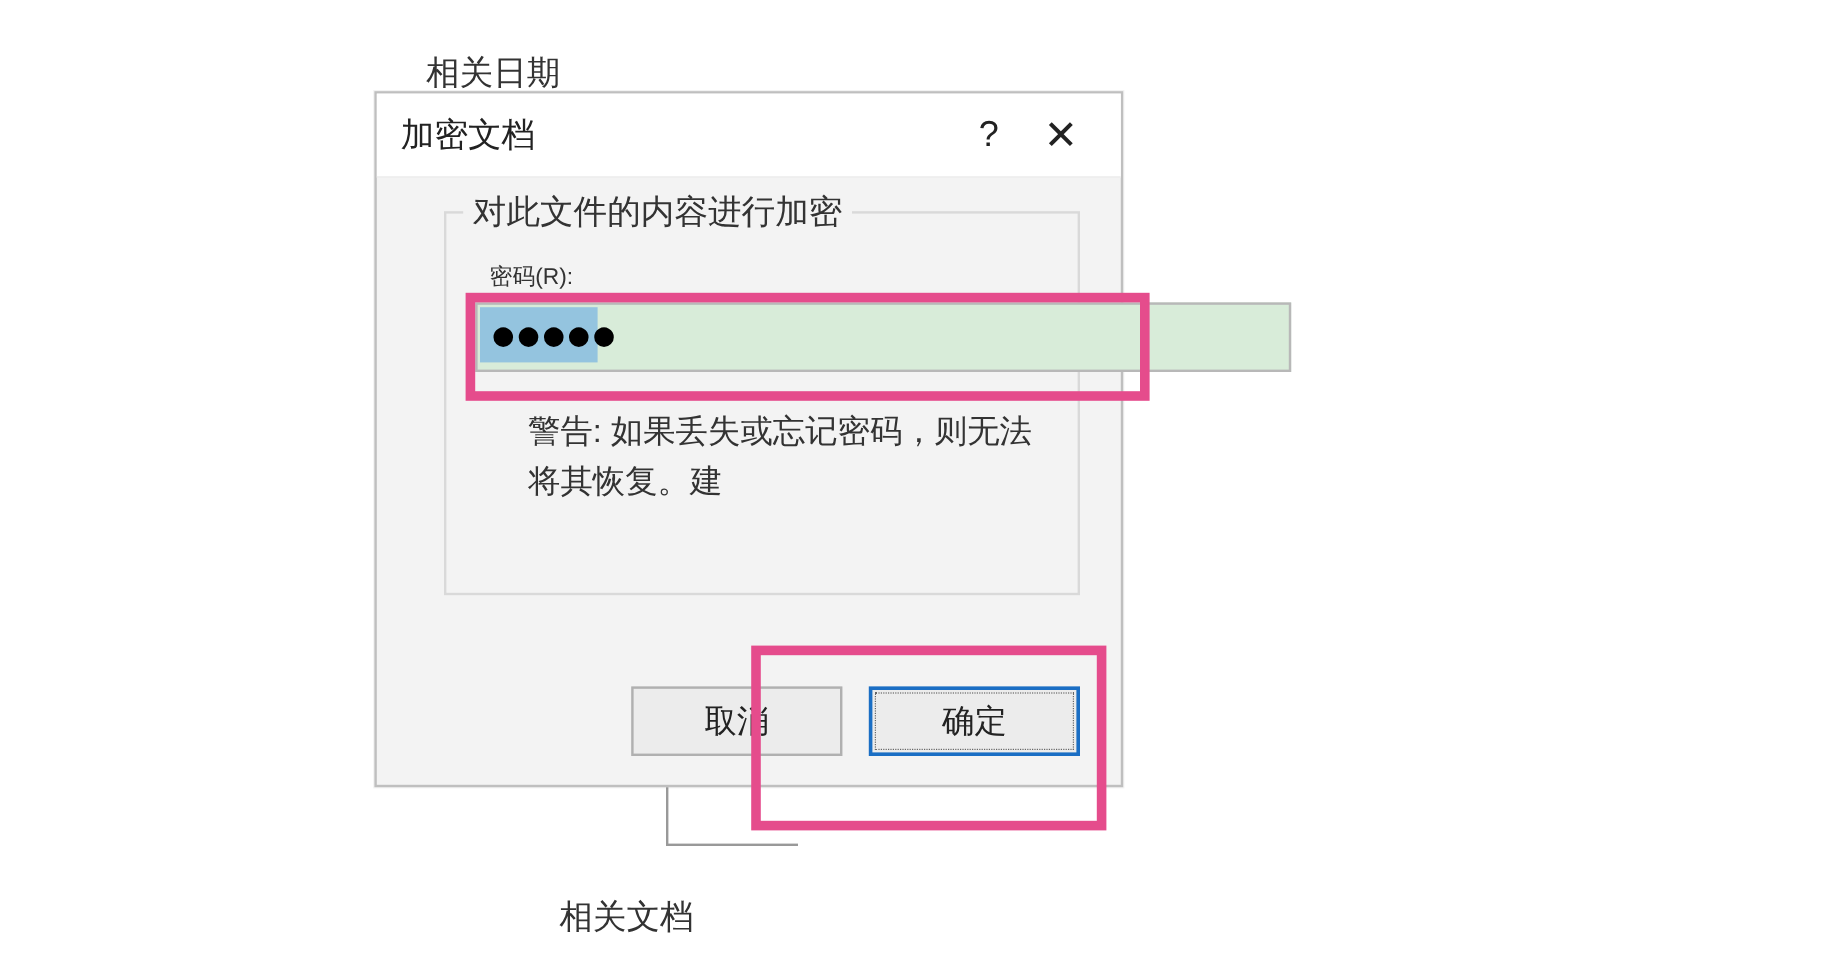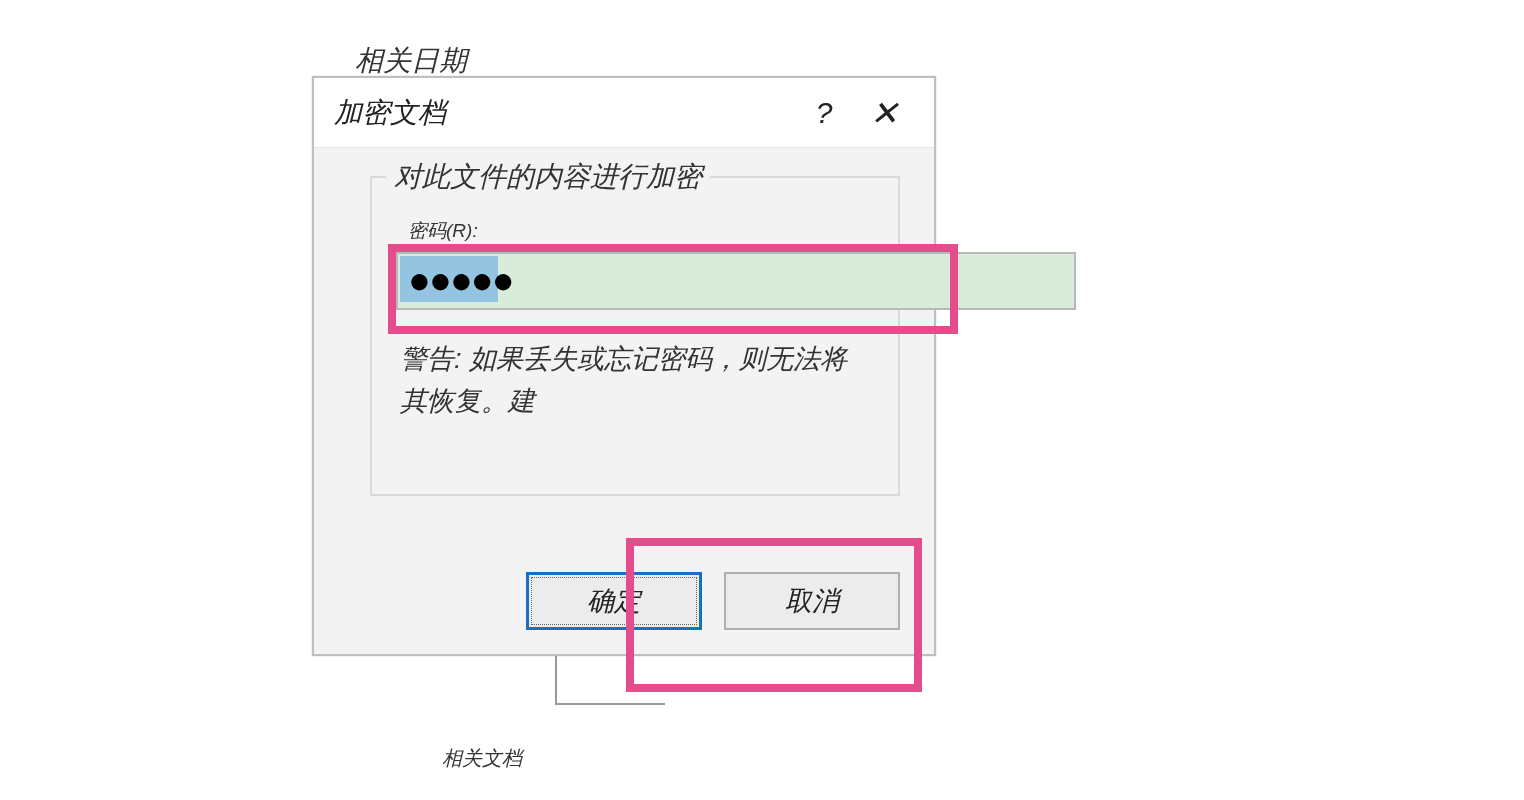--- a/index.html
+++ b/index.html
@@ -1,34 +1,34 @@
 <!DOCTYPE html>
 <html><head>
   <meta charset="utf-8">
   <style>
-    * { margin: 0; padding: 0; box-sizing: border-box; font-style: italic; }
+    * { margin: 0; padding: 0; box-sizing: border-box; }
     body {
       width: 1524px;
       height: 800px;
       background: #ffffff;
       font-family: "Microsoft YaHei", "SimSun", sans-serif;
       position: relative;
     }
     .bg-text-top {
       position: absolute;
       top: 42px;
       left: 355px;
       font-size: 28px;
       color: #333;
     }
     .bg-text-bottom {
       position: absolute;
       top: 745px;
-      left: 442px;
-      font-size: 20px;
+      left: 466px;
+      font-size: 28px;
       color: #333;
     }
     .bg-line {
       position: absolute;
       top: 655px;
       left: 555px;
       width: 110px;
       height: 50px;
       border-left: 2px solid #999;
       border-bottom: 2px solid #999;
@@ -136,20 +136,21 @@
       pointer-events: none;
       z-index: 3;
       box-sizing: content-box;
     }
     .warning {
       margin-top: 28px;
       font-size: 27px;
       line-height: 42px;
       color: #333;
       padding: 0 4px;
+      margin-left: 40px;
     }
     .buttons {
       display: flex;
       justify-content: flex-end;
       gap: 22px;
       padding: 20px 34px 0 0;
       position: absolute;
       bottom: 24px;
       right: 0;
       width: 100%;
@@ -225,18 +226,18 @@
       </div>
 
       <div class="warning">
         <span>警告: 如果丢失或忘记密码，则无法将其恢复。建</span><br>
         <br>
       </div>
     </div>
   </div>
 
   <div class="buttons">
+    <button class="btn">取消</button>
     <button class="btn btn-primary">确定</button>
-    <button class="btn">取消</button>
   </div>
 </div>
 
 <div class="ok-highlight"></div>
 
 </body></html>

